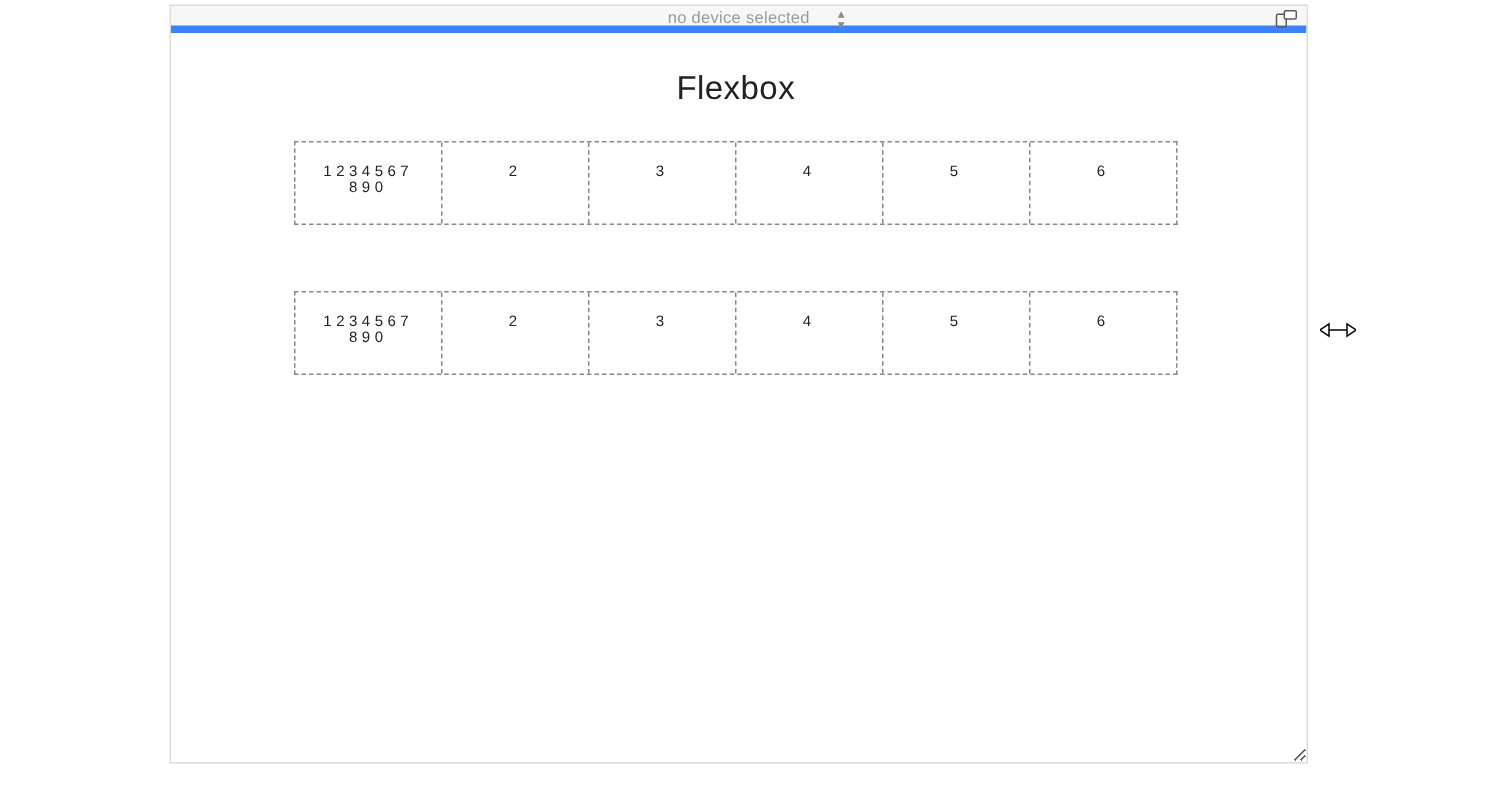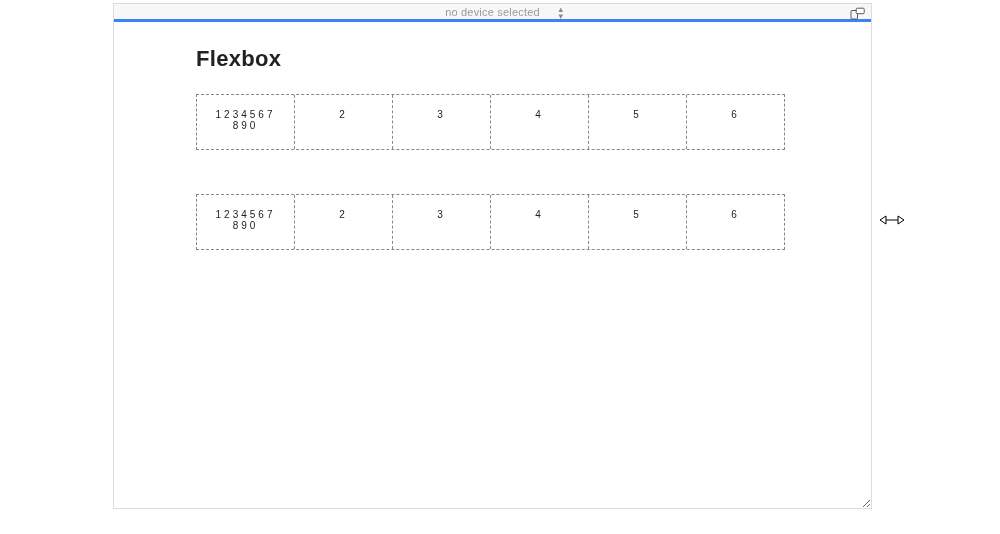--- a/index.html
+++ b/index.html
@@ -10,21 +10,21 @@
   }
   .canvas {
     position: absolute; left: 113px; top: 3px; width: 759px; height: 506px;
     border: 1px solid #dcdcdc;
     background: #ffffff;
     resize: both;
     overflow: auto;
   }
   .toolbar {
     height: 18px; width: 100%;
-    border-bottom: 3px solid #3b82f6;
+    border-bottom: 5px solid #3b82f6;
     position: relative;
     background: #f7f7f7;
   }
   .device-label {
     position: absolute; left: 0; right: 0; top: 0;
     text-align: center;
     font-size: 11px;
     color: #9a9a9a;
     line-height: 17px;
     letter-spacing: 0.2px;
@@ -36,23 +36,23 @@
   .device-updown span { display: block; }
   .rotate-icon {
     position: absolute; right: 6px; top: 2px;
     width: 15px; height: 13px;
   }
   .content {
     padding: 12px 86px 0 82px;
   }
   h2.section {
     font-size: 22px;
-    font-weight: 700;
+    font-weight: 400;
     color: #222;
-    text-align: left;
+    text-align: center;
     margin: 12px 0 22px 0;
     letter-spacing: 0.3px;
   }
   .row {
     width: 100%;
     border: 1px dashed #888;
     display: flex;
   }
   .cell {
     flex: 1 1 0;

